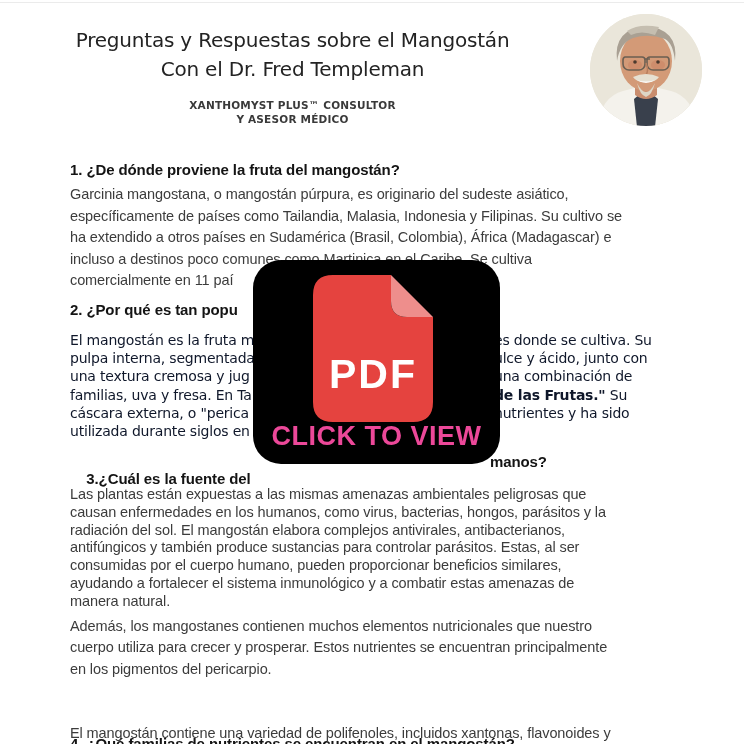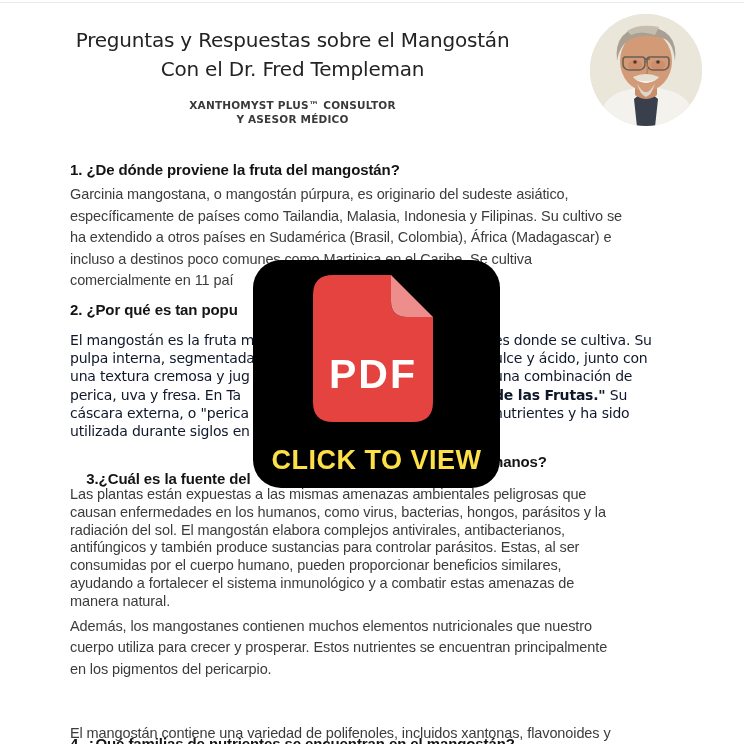--- a/index.html
+++ b/index.html
@@ -36,25 +36,25 @@
 
   
   #p2{position:absolute;left:70px;top:332px;width:600px;
       font-family:"DejaVu Sans","Liberation Sans",sans-serif;
       font-size:14px;color:#0f172a;letter-spacing:-0.2px;}
   .frag-row{position:relative;height:18.2px;}
   .frag-left{position:absolute;left:0;top:0;white-space:pre;}
   .frag-right{position:absolute;left:424px;top:0;white-space:pre;}
 
   
-  .pdf-overlay{position:absolute;left:253px;top:260px;width:247px;height:228px;
+  .pdf-overlay{position:absolute;left:253px;top:260px;width:247px;height:204px;
       background:#000;border-radius:28px;cursor:pointer;z-index:10;}
   .pdf-icon{position:absolute;left:60px;top:15px;width:120px;height:147px;}
   .cta{position:absolute;left:0;bottom:12px;width:100%;text-align:center;
-      font-size:27px;font-weight:800;letter-spacing:0.5px;color:#fde047;
+      font-size:27px;font-weight:800;letter-spacing:0.5px;color:#ec4899;
       font-family:"Liberation Sans",sans-serif;}
 </style>
 </head>
 <body>
 
 <div id="page">
   <div class="hairline"></div>
 
   <div class="header">
     <div class="title-line">Preguntas y Respuestas sobre el Mangostán</div>
@@ -117,21 +117,21 @@
       </div>
       <div class="frag-row">
         <span class="frag-left">pulpa interna, segmentada</span>
         <span class="frag-right">ulce y ácido, junto con</span>
       </div>
       <div class="frag-row">
         <span class="frag-left">una textura cremosa y jug</span>
         <span class="frag-right">una combinación de</span>
       </div>
       <div class="frag-row">
-        <span class="frag-left">perica, uva y fresa. En Ta</span>
+        <span class="frag-left">familias, uva y fresa. En Ta</span>
         <span class="frag-right"><b>de las Frutas."</b> Su</span>
       </div>
       <div class="frag-row">
         <span class="frag-left">cáscara externa, o "perica</span>
         <span class="frag-right">nutrientes y ha sido</span>
       </div>
       <div class="frag-row">
         <span class="frag-left">utilizada durante siglos en</span>
         <span class="frag-right"></span>
       </div>

